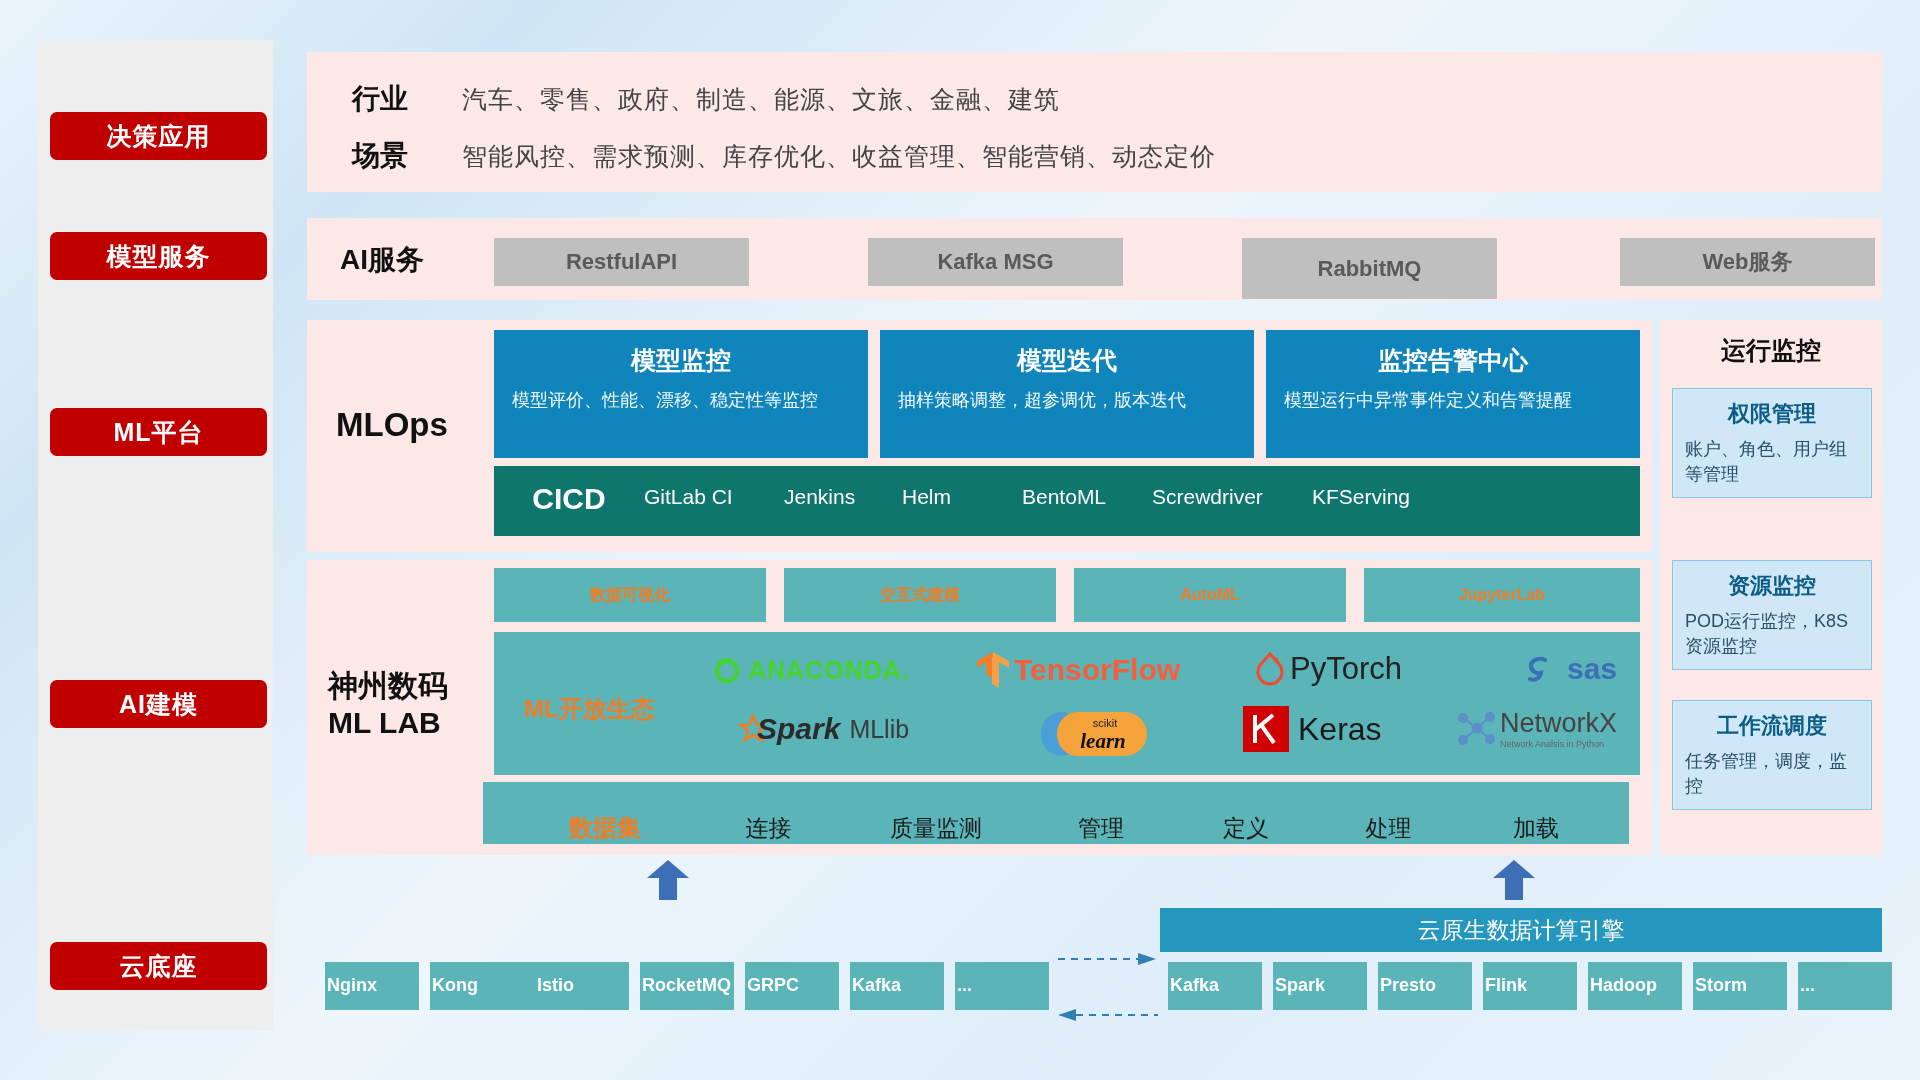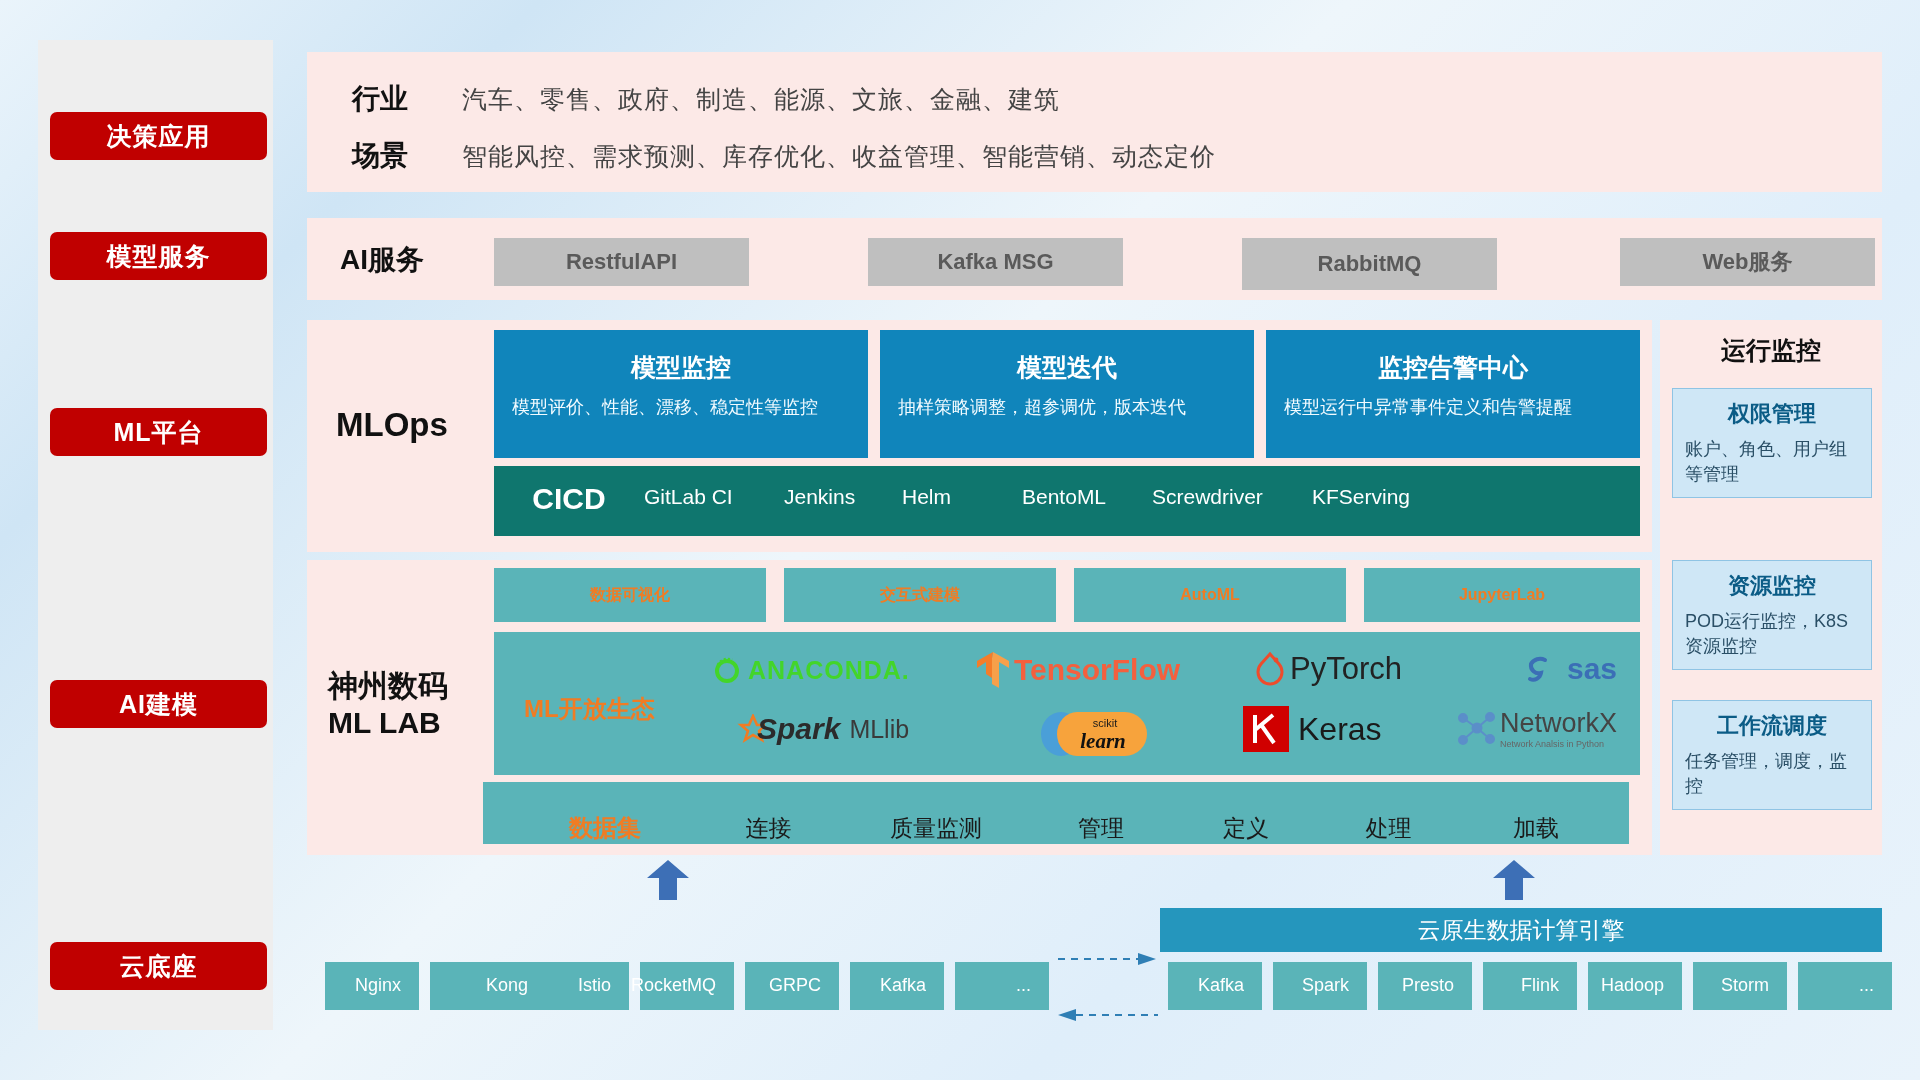--- a/index.html
+++ b/index.html
@@ -45,21 +45,21 @@
   
   .chip-grey {
     position:absolute; background:#bfbfbf; color:#5a5a5a;
     font-size:22px; font-weight:bold;
     display:flex; align-items:center; justify-content:center;
   }
 
   
   .blue-card {
     position:absolute; background:#1085bb; color:#fff;
-    padding:21px 18px;
+    padding:14px 18px;
   }
   .blue-card .t {
     font-size:25px; font-weight:bold; text-align:center; margin-bottom:10px;
   }
   .blue-card .d { font-size:18px; line-height:1.45; color:#f2fbff; }
 
   .cicd-bar {
     position:absolute; background:#0f766e; color:#fff;
     display:flex; align-items:flex-start;
   }
@@ -99,23 +99,23 @@
   }
   .mon-card .md { color:#2a4f66; font-size:18px; line-height:1.4; }
 
   
   .cloud-bar {
     position:absolute; background:#2596bd; color:#fff;
     font-size:23px; display:flex; align-items:center; justify-content:center;
   }
   .cloud-chip {
     position:absolute; background:#5ab4b8; color:#fff;
-    font-size:18px; font-weight:normal;
-    display:flex; align-items:center; justify-content:flex-end;
-    text-align:center; line-height:1.1; padding:18px;
+    font-size:18px; font-weight:bold;
+    display:flex; align-items:center; justify-content:flex-start;
+    text-align:center; line-height:1.1; padding:2px;
   }
   .arrow-up { position:absolute; width:42px; height:40px; }
 
   .logo { position:absolute; display:flex; align-items:center; }
   .logo-txt { font-weight:bold; }
 </style>
 </head>
 <body>
 
 <div class="canvas">
@@ -151,21 +151,21 @@
 
   <div class="band" style="left:307px; top:218px; width:1575px; height:82px;"></div>
   <div class="row-label" style="left:340px; top:238px; width:150px; height:44px; font-size:28px;">AI服务</div>
 
   <div class="chip-grey" style="left:494px; top:238px; width:255px; height:48px;">
     <span>RestfulAPI</span>
   </div>
   <div class="chip-grey" style="left:868px; top:238px; width:255px; height:48px;">
     <span>Kafka MSG</span>
   </div>
-  <div class="chip-grey" style="left:1242px; top:238px; width:255px; height:52px;">
+  <div class="chip-grey" style="left:1242px; top:238px; width:255px; height:61px;">
     <span>RabbitMQ</span>
   </div>
   <div class="chip-grey" style="left:1620px; top:238px; width:255px; height:48px;">
     <span>Web服务</span>
   </div>
 
   <div class="band" style="left:307px; top:320px; width:1345px; height:232px;"></div>
   <div class="row-label" style="left:336px; top:400px; width:160px; height:50px; font-size:33px;">MLOps</div>
 
   <div class="blue-card" style="left:494px; top:330px; width:374px; height:128px;">

